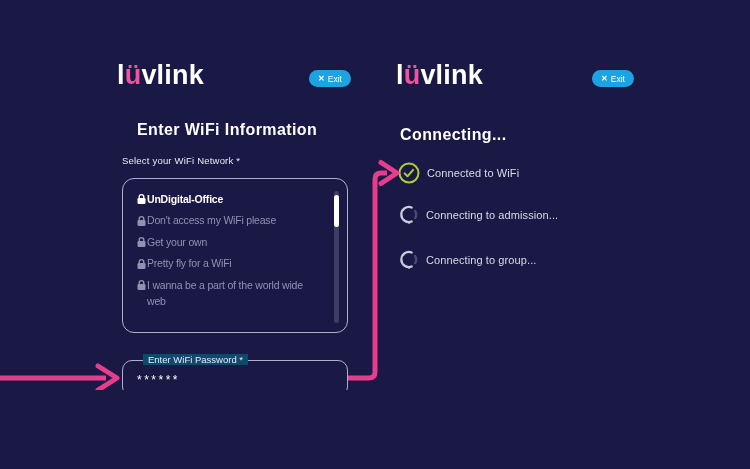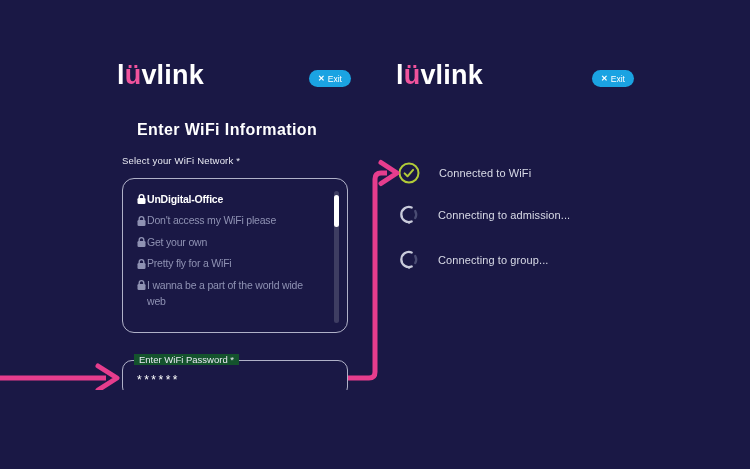--- a/index.html
+++ b/index.html
@@ -101,44 +101,44 @@
     left: 122px;
     top: 360px;
     width: 226px;
     height: 37px;
     border: 1px solid rgba(214,216,232,0.8);
     border-radius: 10px;
     cursor: text;
   }
   .password-label {
     position: absolute;
-    left: 11px;
+    left: 20px;
     top: -7px;
-    background: #14532d;
+    background: #0c4a6e;
     padding: 0 5px;
     color: #e9eaf3;
     font-size: 9.5px;
     white-space: nowrap;
   }
   .password-value {
     position: absolute;
     left: 14px;
     top: 13px;
     color: #ffffff;
     font-size: 12px;
     letter-spacing: 2.5px;
     line-height: 1;
   }
   
   .status-item {
     position: absolute;
     left: 398px;
     display: flex;
     align-items: center;
-    gap: 19px;
+    gap: 7px;
     color: #d9dbe7;
     font-size: 11px;
     letter-spacing: 0.1px;
   }
   .status-item svg { flex-shrink: 0; }
   
   .arrows {
     position: absolute;
     inset: 0;
     pointer-events: none;
@@ -217,20 +217,21 @@
 
   <div class="logo" style="left:396px; top:62px;">
     <span>l</span><span class="accent">ü</span><span>vlink</span>
   </div>
 
   <div class="exit-btn" style="left:592px; top:70px;">
     <span class="x">✕</span>
     <span>Exit</span>
   </div>
 
+  <div class="panel-title" style="left:400px; top:126px;">Connecting...</div>
 
   <div class="status-item" style="top:162px;">
     <svg width="22" height="22" viewBox="0 0 22 22">
       <circle cx="11" cy="11" r="9.5" stroke="#b2cb38" stroke-width="2" fill="none"></circle>
       <path d="M6.6 11.4l2.9 2.9 5.6-6.4" stroke="#b2cb38" stroke-width="2" fill="none" stroke-linecap="round" stroke-linejoin="round"></path>
     </svg>
     <span>Connected to WiFi</span>
   </div>
 
   <div class="status-item" style="top:204px;">

